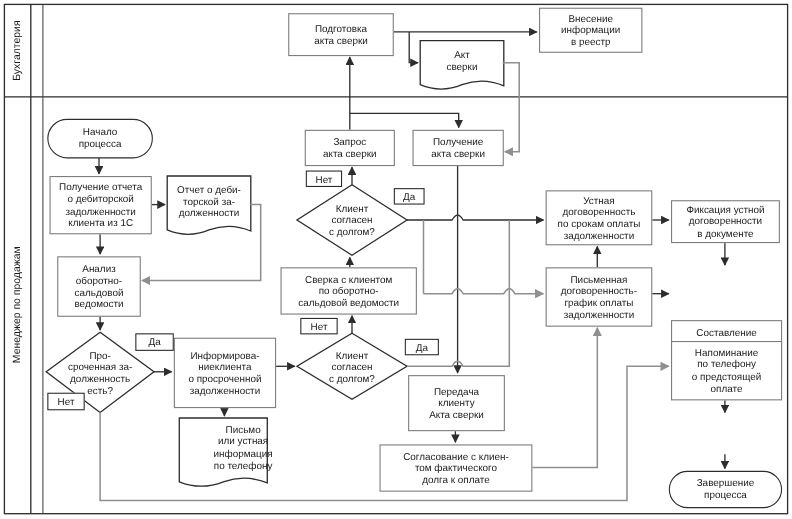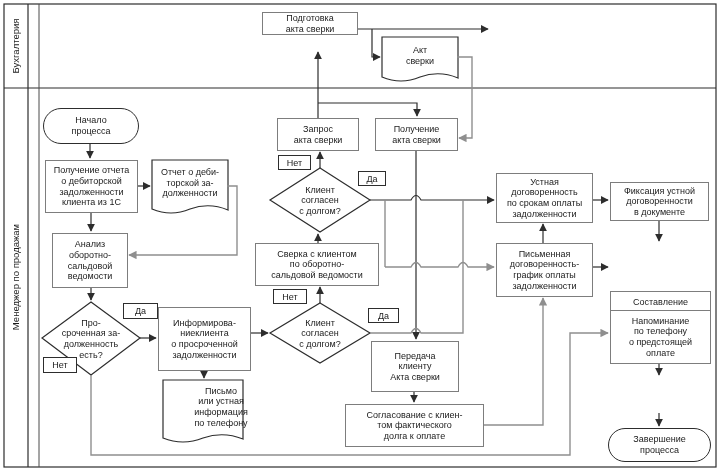--- a/index.html
+++ b/index.html
@@ -91,22 +91,25 @@
       <path d="M385,267 L411,267 Q416,258 421,267 L458,267 Q463,258 468,267 L494,267" marker-end="url(#mg)"></path>
       <path d="M370,333 L411,333 Q416,324 421,333 L463,333 L463,200"></path>
       <path d="M483,425 H543 V298" marker-end="url(#mg)"></path>
       <path d="M91,375 V455 H570 V333 H608" marker-end="url(#mg)"></path>
     </g>
   </svg>
 
   <div class="lane-label" style="left:-34px; top:39px; width:100px;">Бухгалтерия</div>
   <div class="lane-label" style="left:-54px; top:270px; width:140px;">Менеджер по продажам</div>
 
-  <div class="node" style="left:262px; top:12px; width:96px; height:23px;">Подготовка
+  <div class="node" style="left:262px; top:12px; width:96px; height:39px;">Подготовка
 акта сверки</div>
+  <div class="node" style="left:490px; top:7px; width:94px; height:41px;">Внесение
+информации
+в реестр</div>
   <div class="node term" style="left:43px; top:108px; width:96px; height:36px;">Начало
 процесса</div>
   <div class="node" style="left:45px; top:160px; width:93px; height:53px;">Получение отчета
 о дебиторской
 задолженности
 клиента из 1С</div>
   <div class="node" style="left:52px; top:233px; width:76px; height:55px;">Анализ
 оборотно-
 сальдовой
 ведомости</div>

